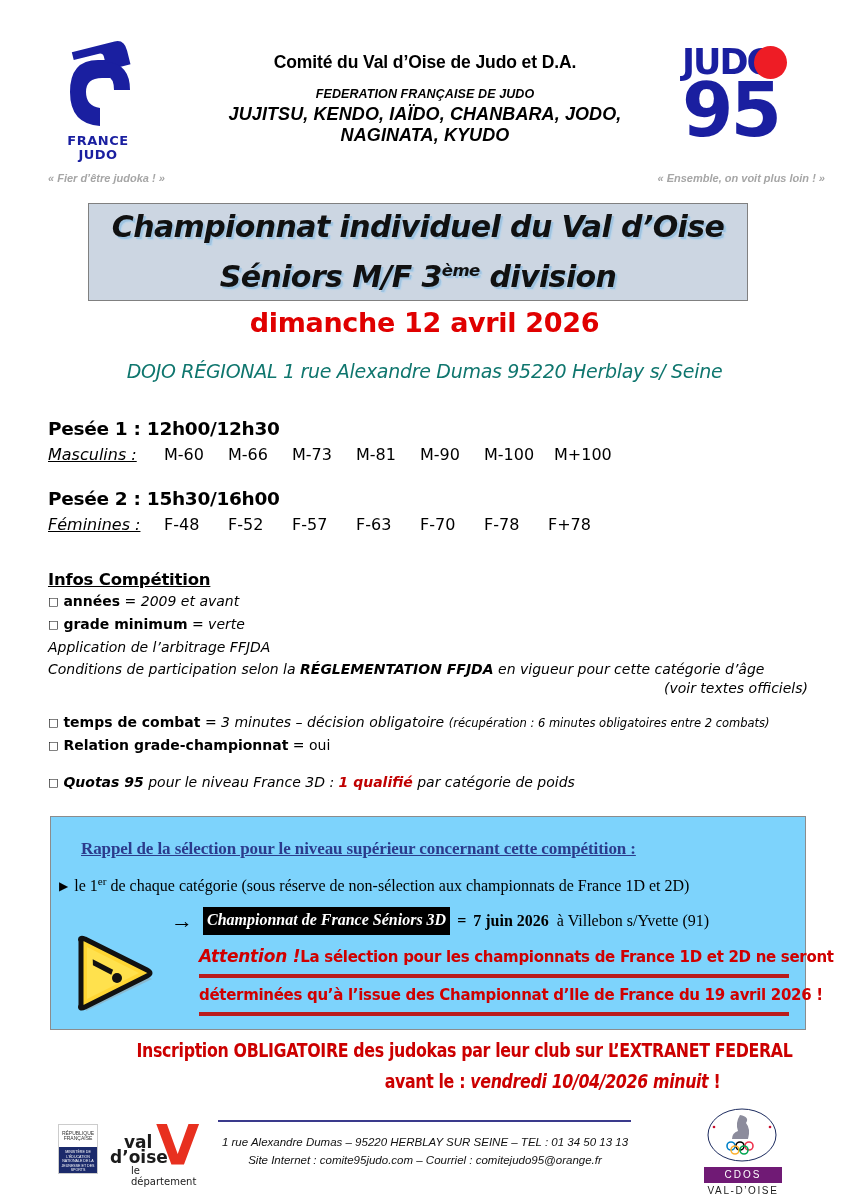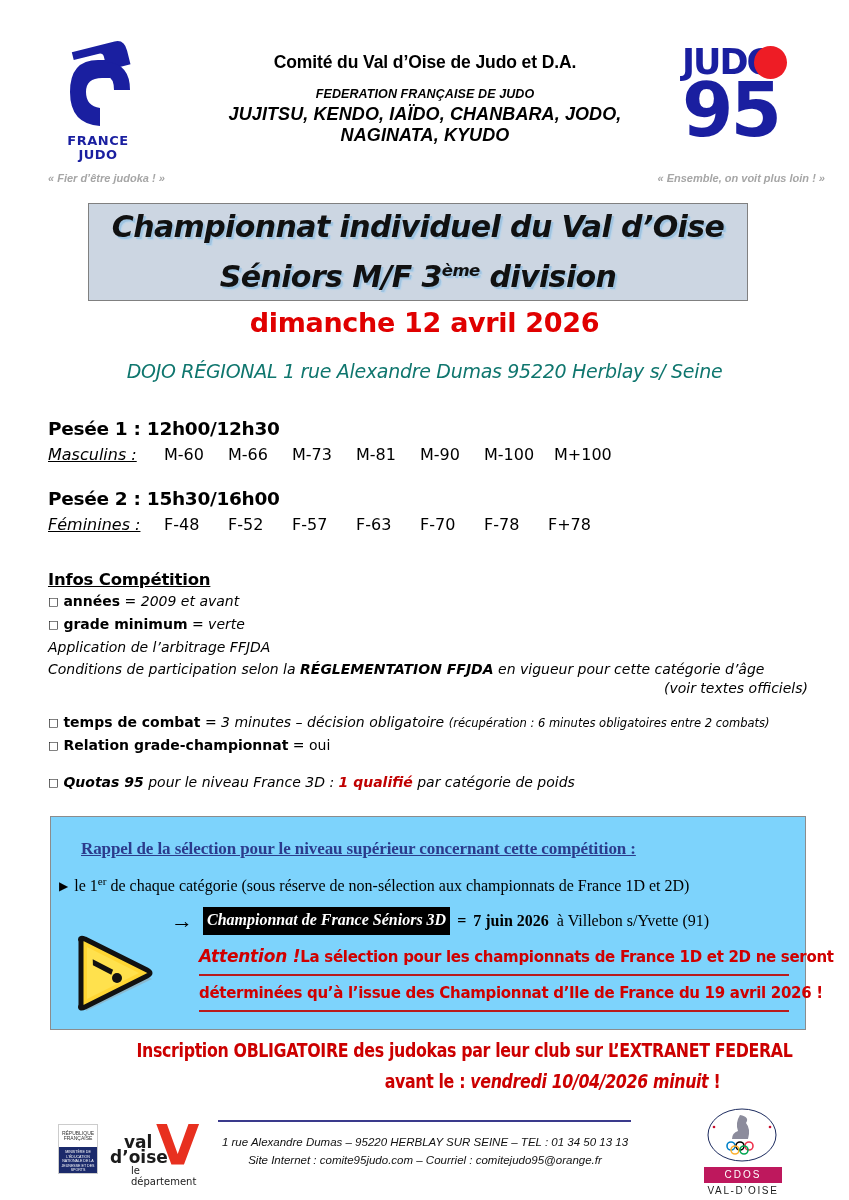--- a/index.html
+++ b/index.html
@@ -329,21 +329,21 @@
     position: absolute;
     left: 148px; top: 122px;
     width: 590px;
   }
   .att-line {
     font-family: "DejaVu Sans", sans-serif;
     font-weight: bold;
     font-size: 15px;
     color: #d00000;
     line-height: 34px;
-    border-bottom: 2px solid #b91c1c;
+    border-bottom: 4px solid #b91c1c;
     white-space: nowrap;
     letter-spacing: -0.3px;
   }
   .att-lead {
     font-style: italic;
     font-size: 17px;
     letter-spacing: -0.2px;
   }
 
   
@@ -465,21 +465,21 @@
   }
   .cdos-ring {
     position: absolute;
     left: 20px; top: 2px;
     width: 84px; height: 56px;
   }
   .cdos-bar {
     position: absolute;
     left: 24px; top: 62px;
     width: 78px; height: 16px;
-    background: #be185d;
+    background: #701a75;
     color: #fff;
     font-family: "Liberation Sans", sans-serif;
     font-size: 10px;
     letter-spacing: 2px;
     text-align: center;
     line-height: 16px;
   }
   .cdos-sub {
     position: absolute;
     left: 12px; top: 80px;

